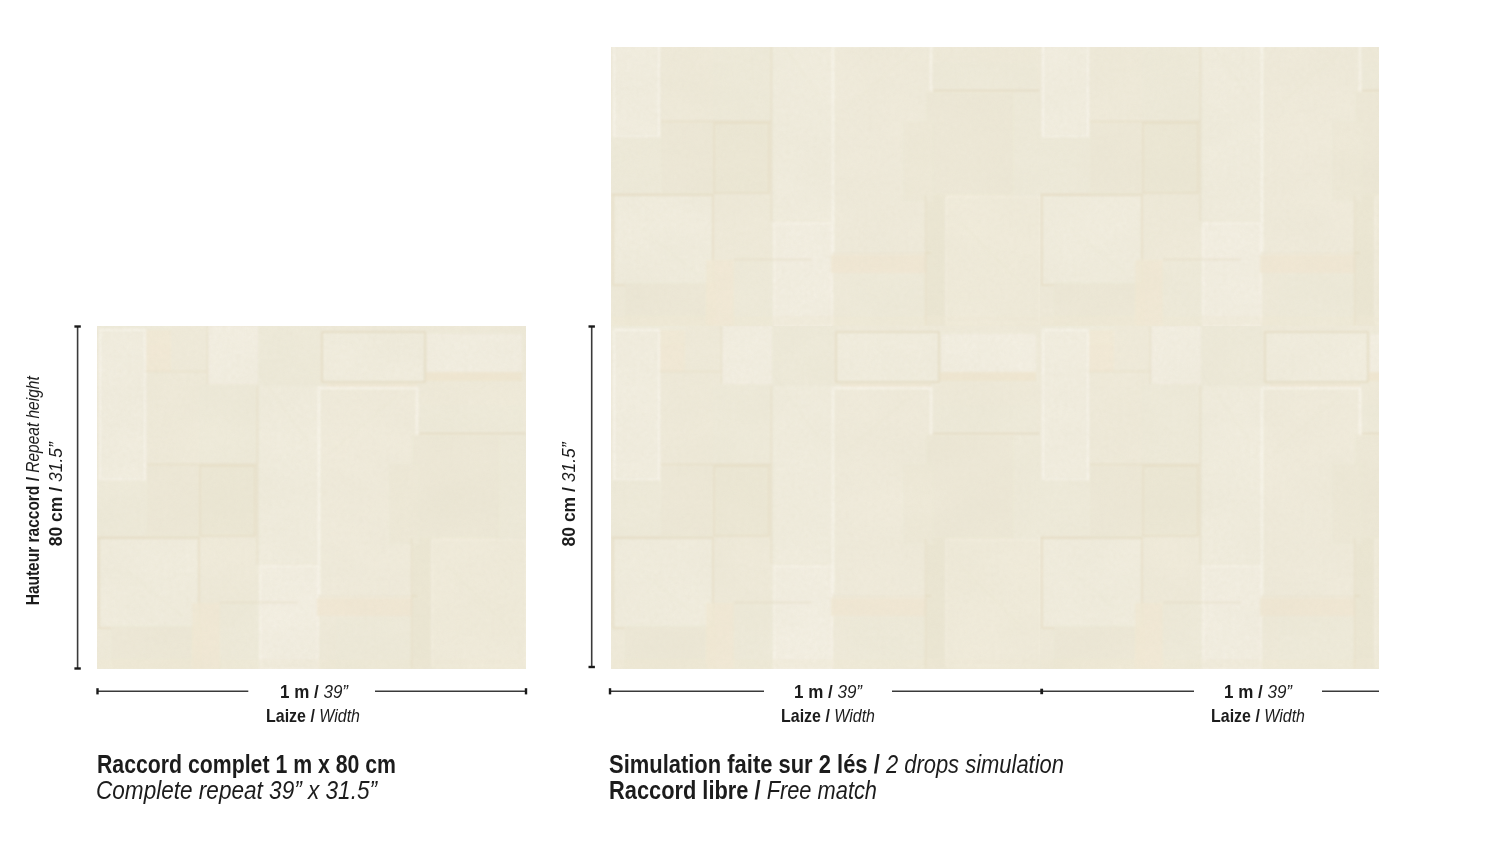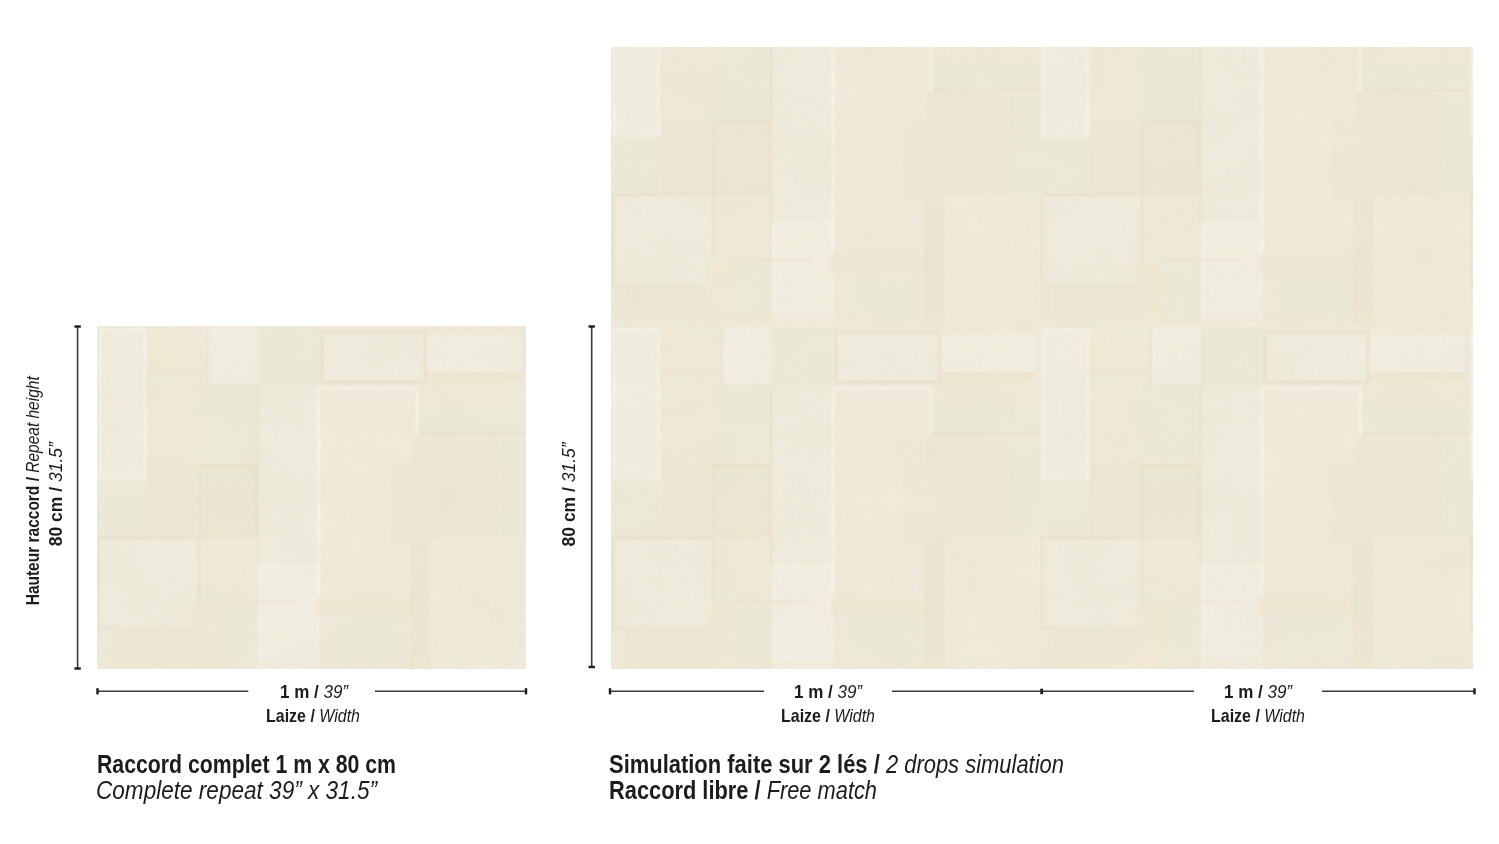--- a/index.html
+++ b/index.html
@@ -1,16 +1,16 @@
 <!DOCTYPE html>
 <html><head>
 <meta charset="utf-8">
 <style>
   html,body{margin:0;padding:0;background:#ffffff;}
-  .stage{position:relative;width:1499px;height:844px;background:#ffffff;overflow:hidden;
+  .stage{position:relative;width:1379px;height:844px;background:#ffffff;overflow:hidden;
          font-family:"Liberation Sans", sans-serif;}
   svg text{font-family:"Liberation Sans", sans-serif;fill:#1c1c1c;}
 </style>
 </head>
 <body>
 <div class="stage">
 <svg width="1499" height="844" viewBox="0 0 1499 844">
 <defs>
   <filter id="soft" x="-5%" y="-5%" width="110%" height="110%">
     <feGaussianBlur stdDeviation="1.1"></feGaussianBlur>

